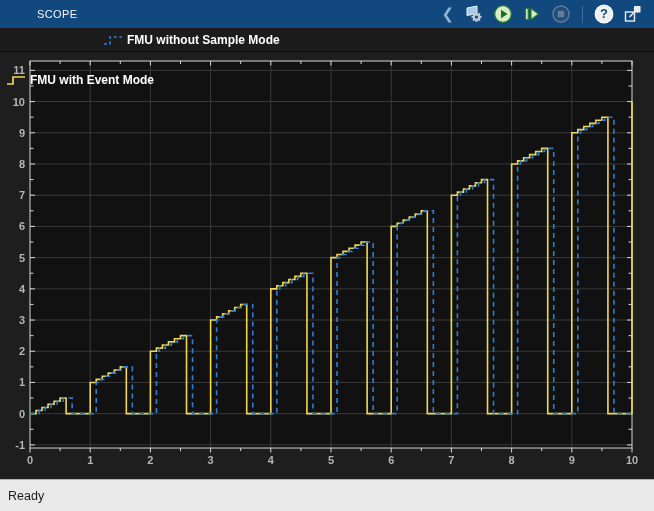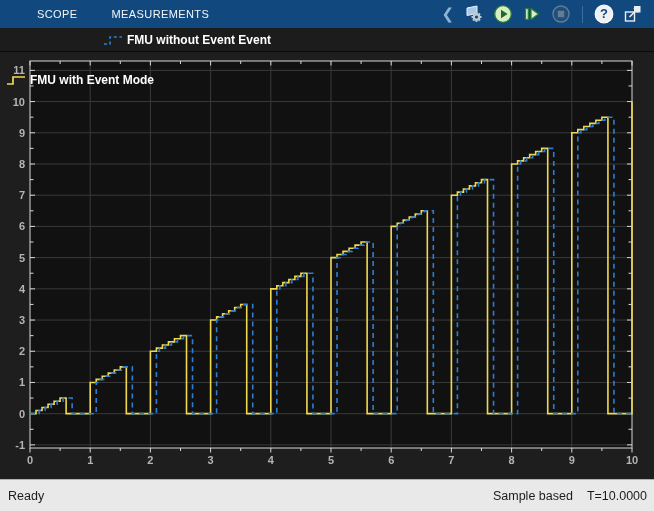--- a/index.html
+++ b/index.html
@@ -49,21 +49,20 @@
   .status-right { margin-left: auto; display: flex; align-items: center; gap: 14px; padding-right: 7px; }
 </style>
 </head>
 <body>
 
 <div id="scope-window">
 
   <div class="toolbar">
     <div class="tabs">
       <div class="tab">SCOPE</div>
-      <div class="tab">MEASUREMENTS</div>
     </div>
 
     <div class="toolbar-right">
       <span class="chevron">❮</span>
 
       <span class="tb-btn">
         <svg width="20" height="20" viewBox="0 0 20 20">
           <polygon points="3,4 13,2 13,9.5 3,11.5" fill="#a9c9e9" stroke="#e8f2fc" stroke-width="1"></polygon>
           <g stroke="#c2c8cf" stroke-width="2">
             <line x1="12.5" y1="8" x2="12.5" y2="18"></line>
@@ -115,21 +114,21 @@
         </svg>
       </span>
     </div>
   </div>
 
   <div class="legend-bar">
     <div class="legend-entry" id="legend-entry-without">
       <svg width="20" height="12" viewBox="0 0 20 12">
         <polyline points="1,10 7,10 7,3 19,3" fill="none" stroke="#2d7dd2" stroke-width="1.7" stroke-dasharray="3,2.6"></polyline>
       </svg>
-      <span class="lbl">FMU without Event Event</span>
+      <span class="lbl">FMU without Sample Mode</span>
     </div>
     <div class="legend-entry" id="legend-entry-with">
       <svg width="20" height="12" viewBox="0 0 20 12">
         <polyline points="1,10 7,10 7,3 19,3" fill="none" stroke="#f0d950" stroke-width="1.7"></polyline>
       </svg>
       <span class="lbl">FMU with Event Mode</span>
     </div>
   </div>
 
   <div class="plot-panel"><svg width="654" height="433" viewBox="0 0 654 433">
@@ -272,19 +271,15 @@
         <text x="25" y="115.99193548387103" text-anchor="end" fill="#b4b4b4" font-size="11" font-weight="bold" font-family="Liberation Sans, sans-serif">8</text>
         <text x="25" y="84.78225806451616" text-anchor="end" fill="#b4b4b4" font-size="11" font-weight="bold" font-family="Liberation Sans, sans-serif">9</text>
         <text x="25" y="53.57258064516128" text-anchor="end" fill="#b4b4b4" font-size="11" font-weight="bold" font-family="Liberation Sans, sans-serif">10</text>
         <text x="25" y="22.362903225806463" text-anchor="end" fill="#b4b4b4" font-size="11" font-weight="bold" font-family="Liberation Sans, sans-serif">11</text>
         <path d="M30.00,361.67H36.02V358.55H42.04V355.43H48.06V352.31H54.08V349.19H60.10V346.06H66.12V361.67H90.20V330.46H96.22V327.34H102.24V324.22H108.26V321.10H114.28V317.98H120.30V314.85H126.32V361.67H150.40V299.25H156.42V296.13H162.44V293.01H168.46V289.89H174.48V286.77H180.50V283.65H186.52V361.67H210.60V268.04H216.62V264.92H222.64V261.80H228.66V258.68H234.68V255.56H240.70V252.44H246.72V361.67H270.80V236.83H276.82V233.71H282.84V230.59H288.86V227.47H294.88V224.35H300.90V221.23H306.92V361.67H331.00V205.62H337.02V202.50H343.04V199.38H349.06V196.26H355.08V193.14H361.10V190.02H367.12V361.67H391.20V174.41H397.22V171.29H403.24V168.17H409.26V165.05H415.28V161.93H421.30V158.81H427.32V361.67H451.40V143.20H457.42V140.08H463.44V136.96H469.46V133.84H475.48V130.72H481.50V127.60H487.52V361.67H511.60V111.99H517.62V108.87H523.64V105.75H529.66V102.63H535.68V99.51H541.70V96.39H547.72V361.67H571.80V80.78H577.82V77.66H583.84V74.54H589.86V71.42H595.88V68.30H601.90V65.18H607.92V361.67H632.00V49.57" fill="none" stroke="#f0d950" stroke-width="1.6" stroke-linejoin="miter"></path>
         <path d="M30.00,361.67H39.03V358.55H45.05V355.43H51.07V352.31H57.09V349.19H63.11V346.06H72.14V361.67H96.22V330.46H99.23V327.34H105.25V324.22H111.27V321.10H117.29V317.98H123.31V314.85H132.34V361.67H156.42V299.25H159.43V296.13H165.45V293.01H171.47V289.89H177.49V286.77H183.51V283.65H192.54V361.67H216.62V268.04H219.63V264.92H225.65V261.80H231.67V258.68H237.69V255.56H243.71V252.44H252.74V361.67H276.82V236.83H279.83V233.71H285.85V230.59H291.87V227.47H297.89V224.35H303.91V221.23H312.94V361.67H337.02V205.62H340.03V202.50H346.05V199.38H352.07V196.26H358.09V193.14H364.11V190.02H373.14V361.67H397.22V174.41H400.23V171.29H406.25V168.17H412.27V165.05H418.29V161.93H424.31V158.81H433.34V361.67H457.42V143.20H460.43V140.08H466.45V136.96H472.47V133.84H478.49V130.72H484.51V127.60H493.54V361.67H517.62V111.99H520.63V108.87H526.65V105.75H532.67V102.63H538.69V99.51H544.71V96.39H553.74V361.67H577.82V80.78H580.83V77.66H586.85V74.54H592.87V71.42H598.89V68.30H604.91V65.18H613.94V361.67H632.00V361.67" fill="none" stroke="#2d7dd2" stroke-width="1.6" stroke-linejoin="miter" stroke-dasharray="5,4"></path>
       </svg></div>
 
   <div class="status-bar">
     <span class="status-left">Ready</span>
-    <span class="status-right">
-      <span>Sample based</span>
-      <span>T=10.0000</span>
-    </span>
   </div>
 
 </div>
 
 </body></html>

